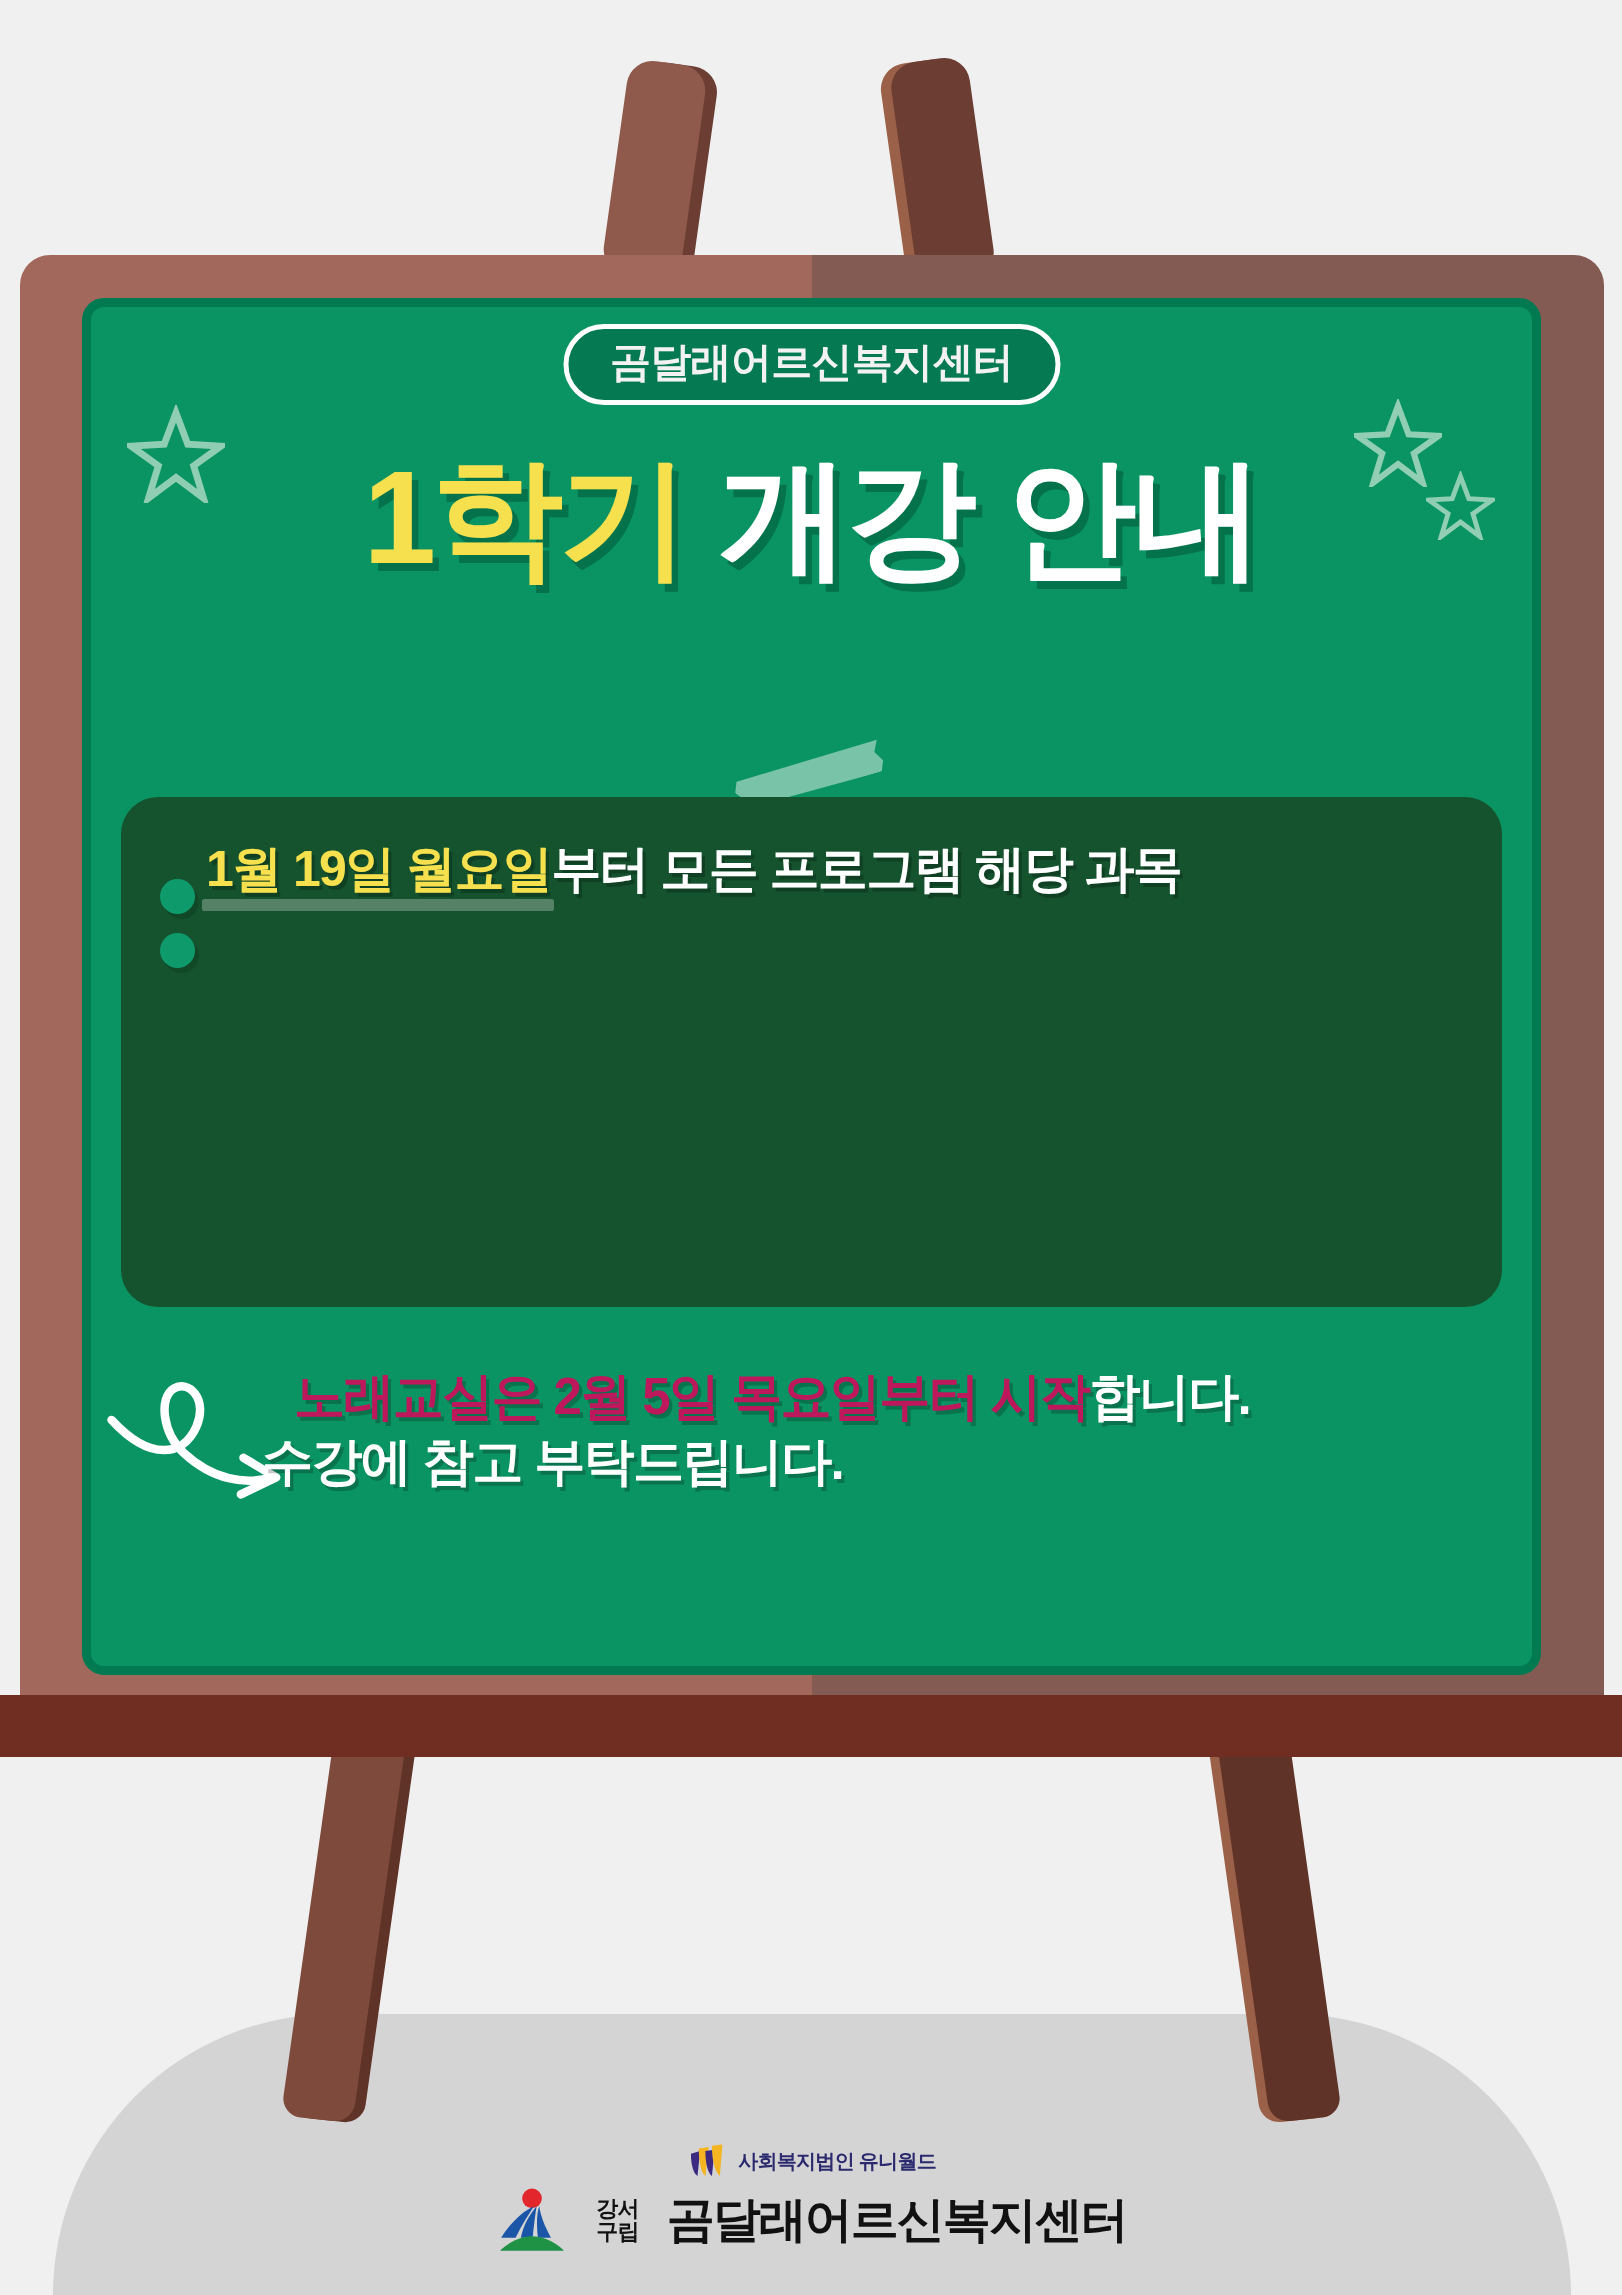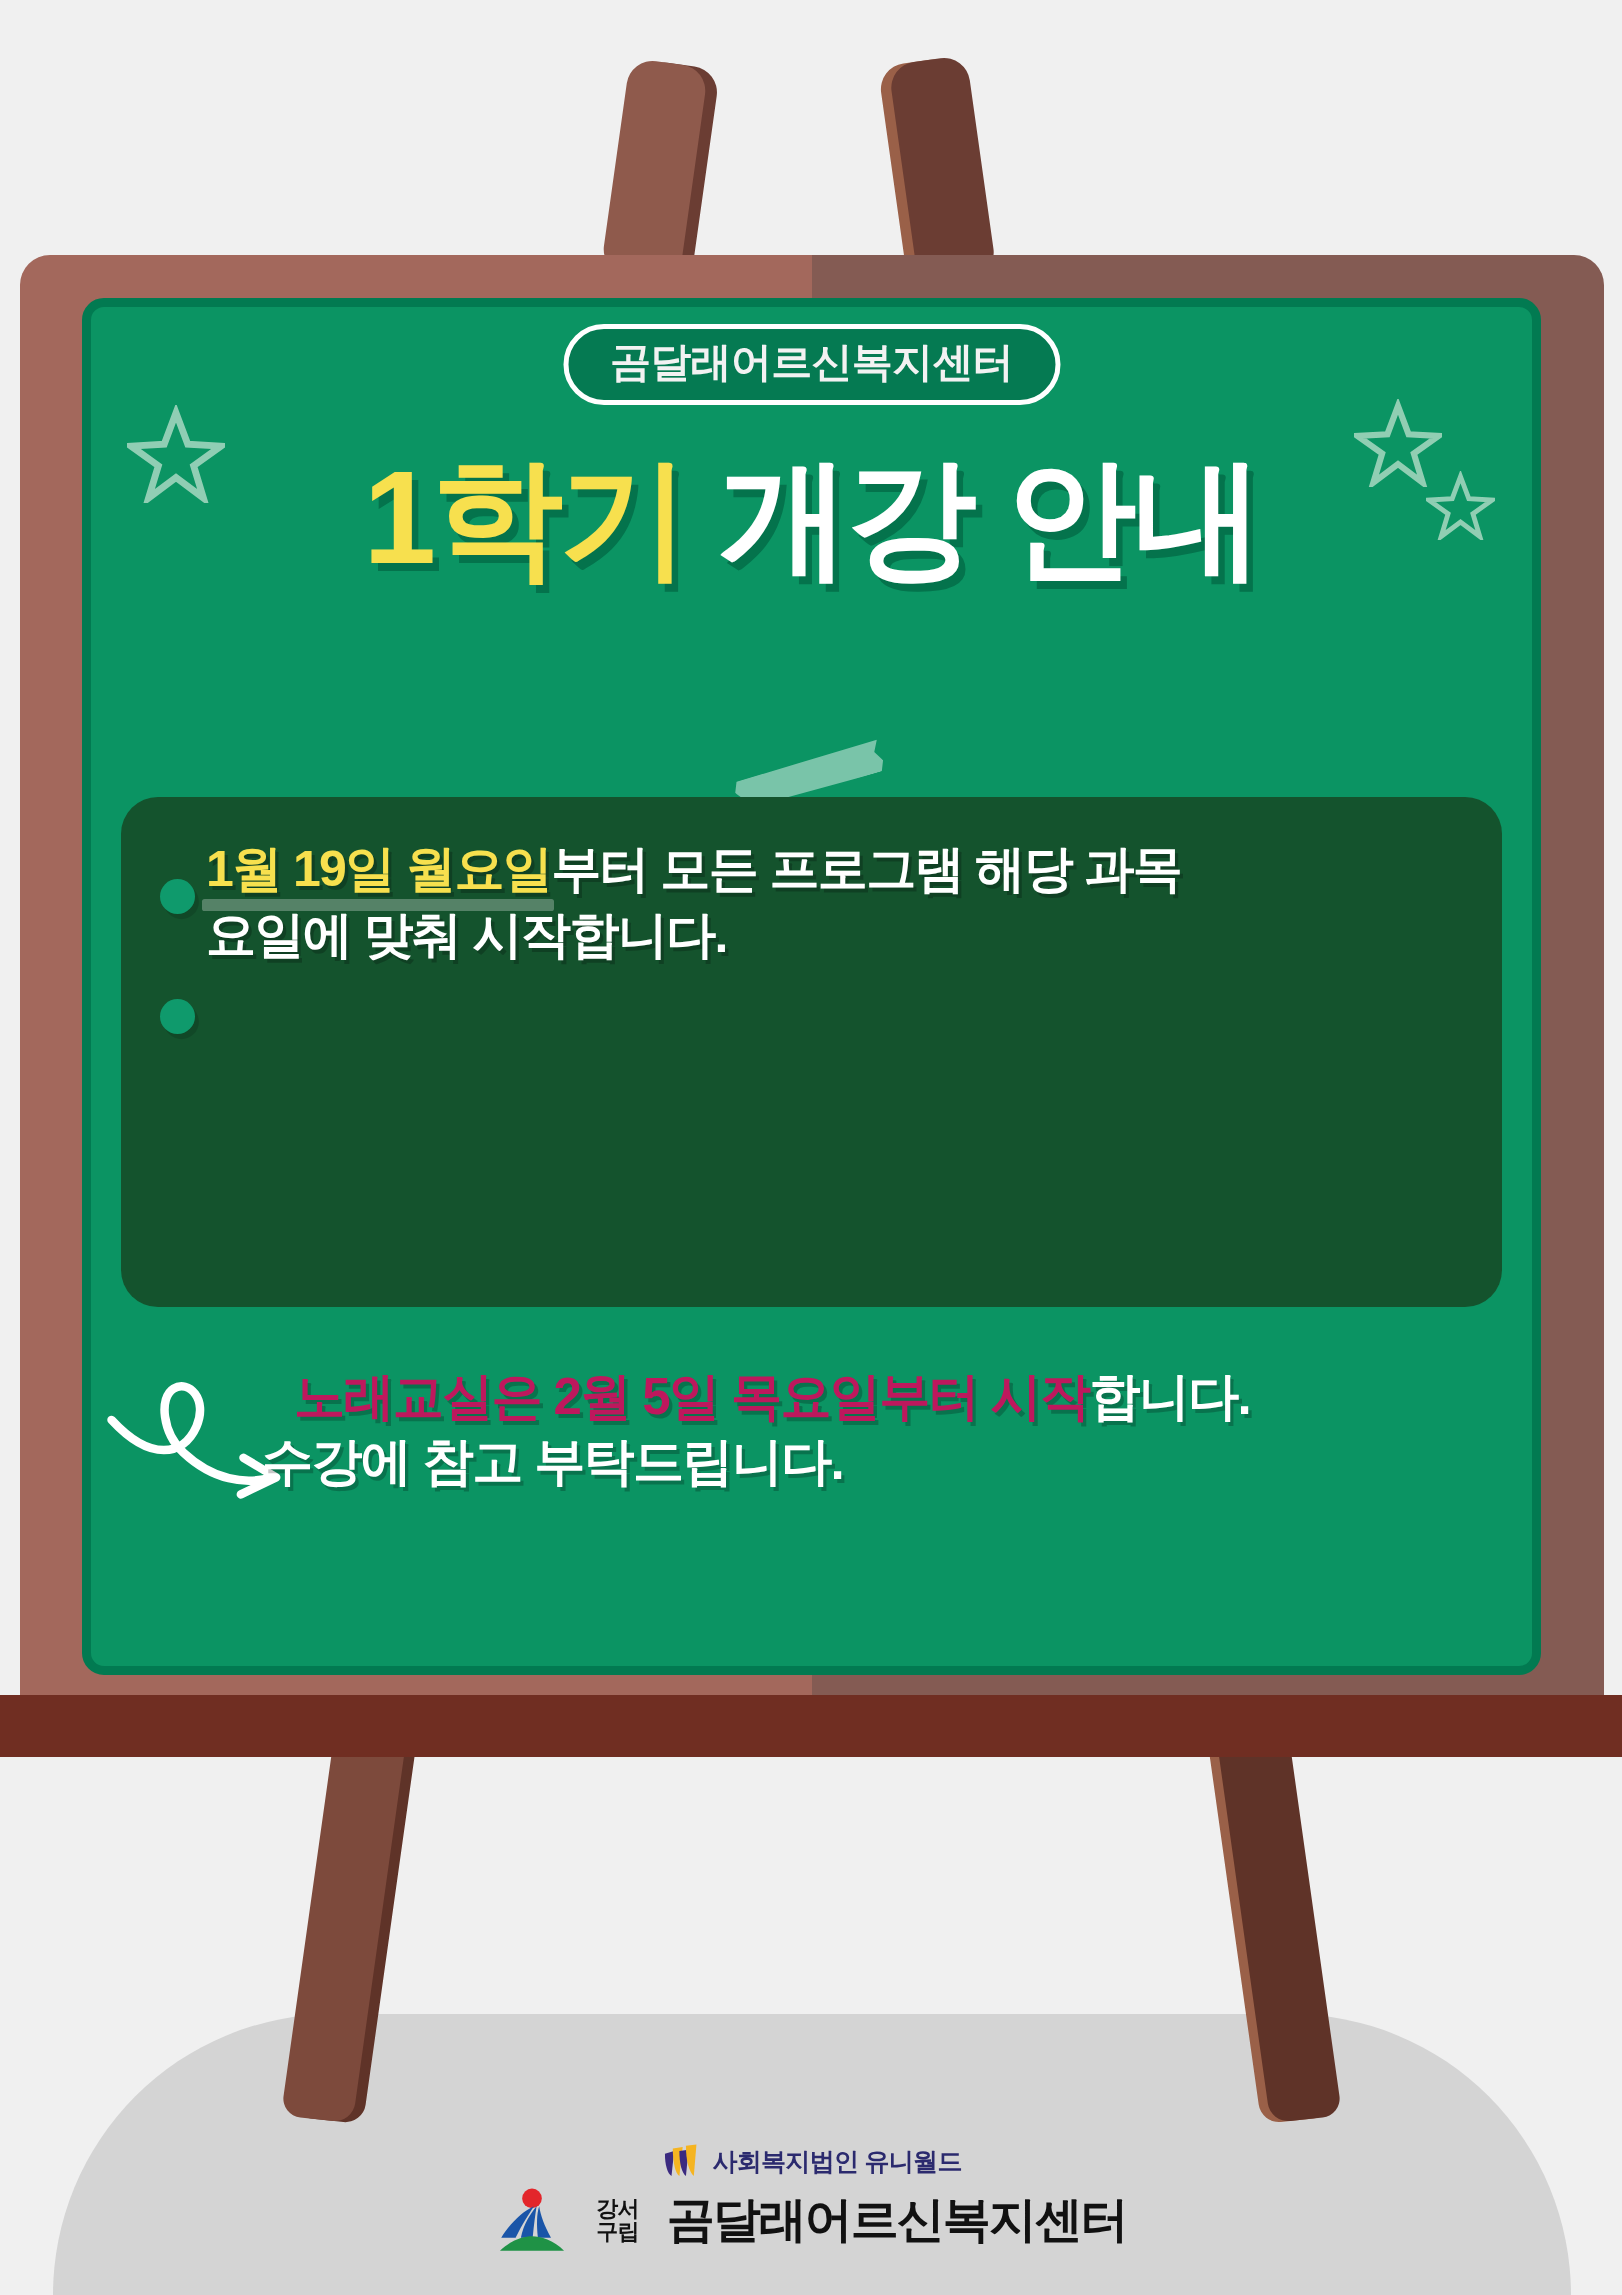--- a/index.html
+++ b/index.html
@@ -157,21 +157,21 @@
 
   .arrow{position:absolute;left:105px;top:1348px;}
 
   
   .footer{
     position:absolute;left:0;right:0;bottom:39px;
     display:flex;flex-direction:column;align-items:center;gap:3.9px;
   }
   .uni{display:flex;align-items:center;gap:9.2px;}
   .uni-text{
-    font-size:25px;font-weight:700;color:#2b2a6e;letter-spacing:-0.7px;
+    font-size:20px;font-weight:700;color:#2b2a6e;letter-spacing:-0.7px;
   }
   .center-row{display:flex;align-items:center;gap:28px;justify-content:flex-end;}
   .gs-text{
     display:flex;flex-direction:column;align-items:center;
     font-size:22px;font-weight:800;color:#111;line-height:1.05;letter-spacing:-0.7px;
   }
   .center-name{
     font-size:48px;font-weight:900;color:#111;letter-spacing:-2px;
   }
 </style>
@@ -213,21 +213,20 @@
 <div class="tape"></div>
 
 <div class="panel">
   <div class="bullets">
 
     <div class="brow" style="padding-top:39px;">
       <div class="dot"></div>
       <div class="bline">
         <span class="yl mark">1월 19일 월요일</span><span>부터 모든 프로그램 해당 과목</span>
       </div>
-      <div class="bline">요일에 맞춰 시작합니다.</div>
     </div>
 
     <div class="brow" style="padding-top:27.5px;">
       <div class="dot" style="top:31px;"></div>
     </div>
 
   </div>
 </div>
 
 <svg class="arrow" width="196" height="183" viewBox="0 0 300 280">

